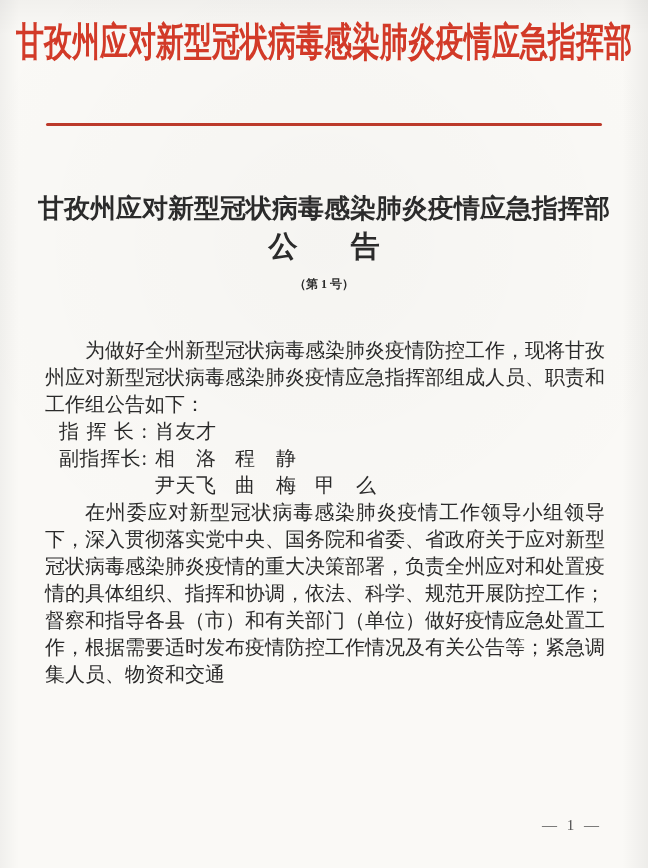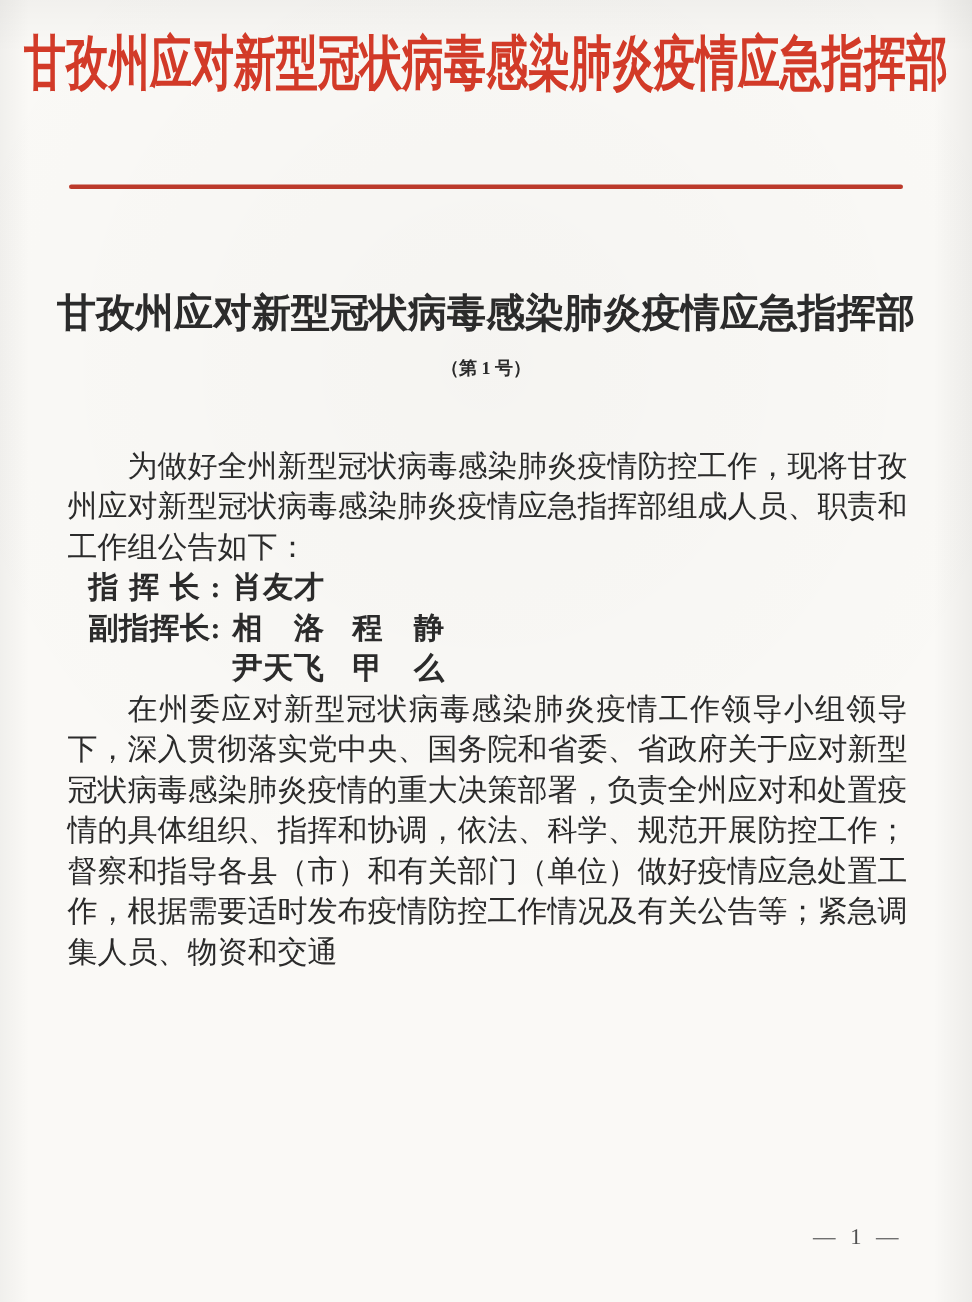--- a/index.html
+++ b/index.html
@@ -58,21 +58,21 @@
     line-height: 20px;
   }
   
   .doc-body {
     margin: 43px 43px 0 45px;
     font-size: 20px;
     line-height: 27px;
     text-align: justify;
   }
   .para { margin: 0; text-indent: 2em; }
-  .roles { padding-left: 14px; font-weight: bold; }
+  .roles { padding-left: 14px; }
   .role-row { display: flex; }
   .role-label {
     width: 88px;
     flex: 0 0 88px;
     text-align: justify;
     text-align-last: justify;
     white-space: nowrap;
   }
   .role-gap { width: 8px; flex: 0 0 8px; }
   .role-name {
@@ -99,20 +99,21 @@
 
 <div class="page">
 
   <div class="letterhead">
     <div class="org-name" style="color: rgb(210, 58, 40);">甘孜州应对新型冠状病毒感染肺炎疫情应急指挥部</div>
     <div class="red-rule" style="background: rgb(188, 58, 43);"></div>
   </div>
 
   <div class="doc-title">
     <div class="title-org">甘孜州应对新型冠状病毒感染肺炎疫情应急指挥部</div>
+    <div class="title-type">公 告</div>
     <div class="title-no">（第 1 号）</div>
   </div>
 
   <div class="doc-body">
     <p class="para">为做好全州新型冠状病毒感染肺炎疫情防控工作，现将甘孜州应对新型冠状病毒感染肺炎疫情应急指挥部组成人员、职责和工作组公告如下：</p>
 
     <div class="roles">
       <div class="role-row">
         <span class="role-label">指挥长:</span>
         <span class="role-gap"></span>
@@ -121,20 +122,21 @@
       <div class="role-row">
         <span class="role-label">副指挥长:</span>
         <span class="role-gap"></span>
         <span class="role-name">相洛</span>
         <span class="role-name">程静</span>
       </div>
       <div class="role-row">
         <span class="role-label"></span>
         <span class="role-gap"></span>
         <span class="role-name">尹天飞</span>
+        <span class="role-name">曲梅</span>
         <span class="role-name">甲么</span>
       </div>
     </div>
 
     <p class="para">在州委应对新型冠状病毒感染肺炎疫情工作领导小组领导下，深入贯彻落实党中央、国务院和省委、省政府关于应对新型冠状病毒感染肺炎疫情的重大决策部署，负责全州应对和处置疫情的具体组织、指挥和协调，依法、科学、规范开展防控工作；督察和指导各县（市）和有关部门（单位）做好疫情应急处置工作，根据需要适时发布疫情防控工作情况及有关公告等；紧急调集人员、物资和交通</p>
   </div>
 
   <div class="page-footer">— 1 —</div>
 
 </div>

